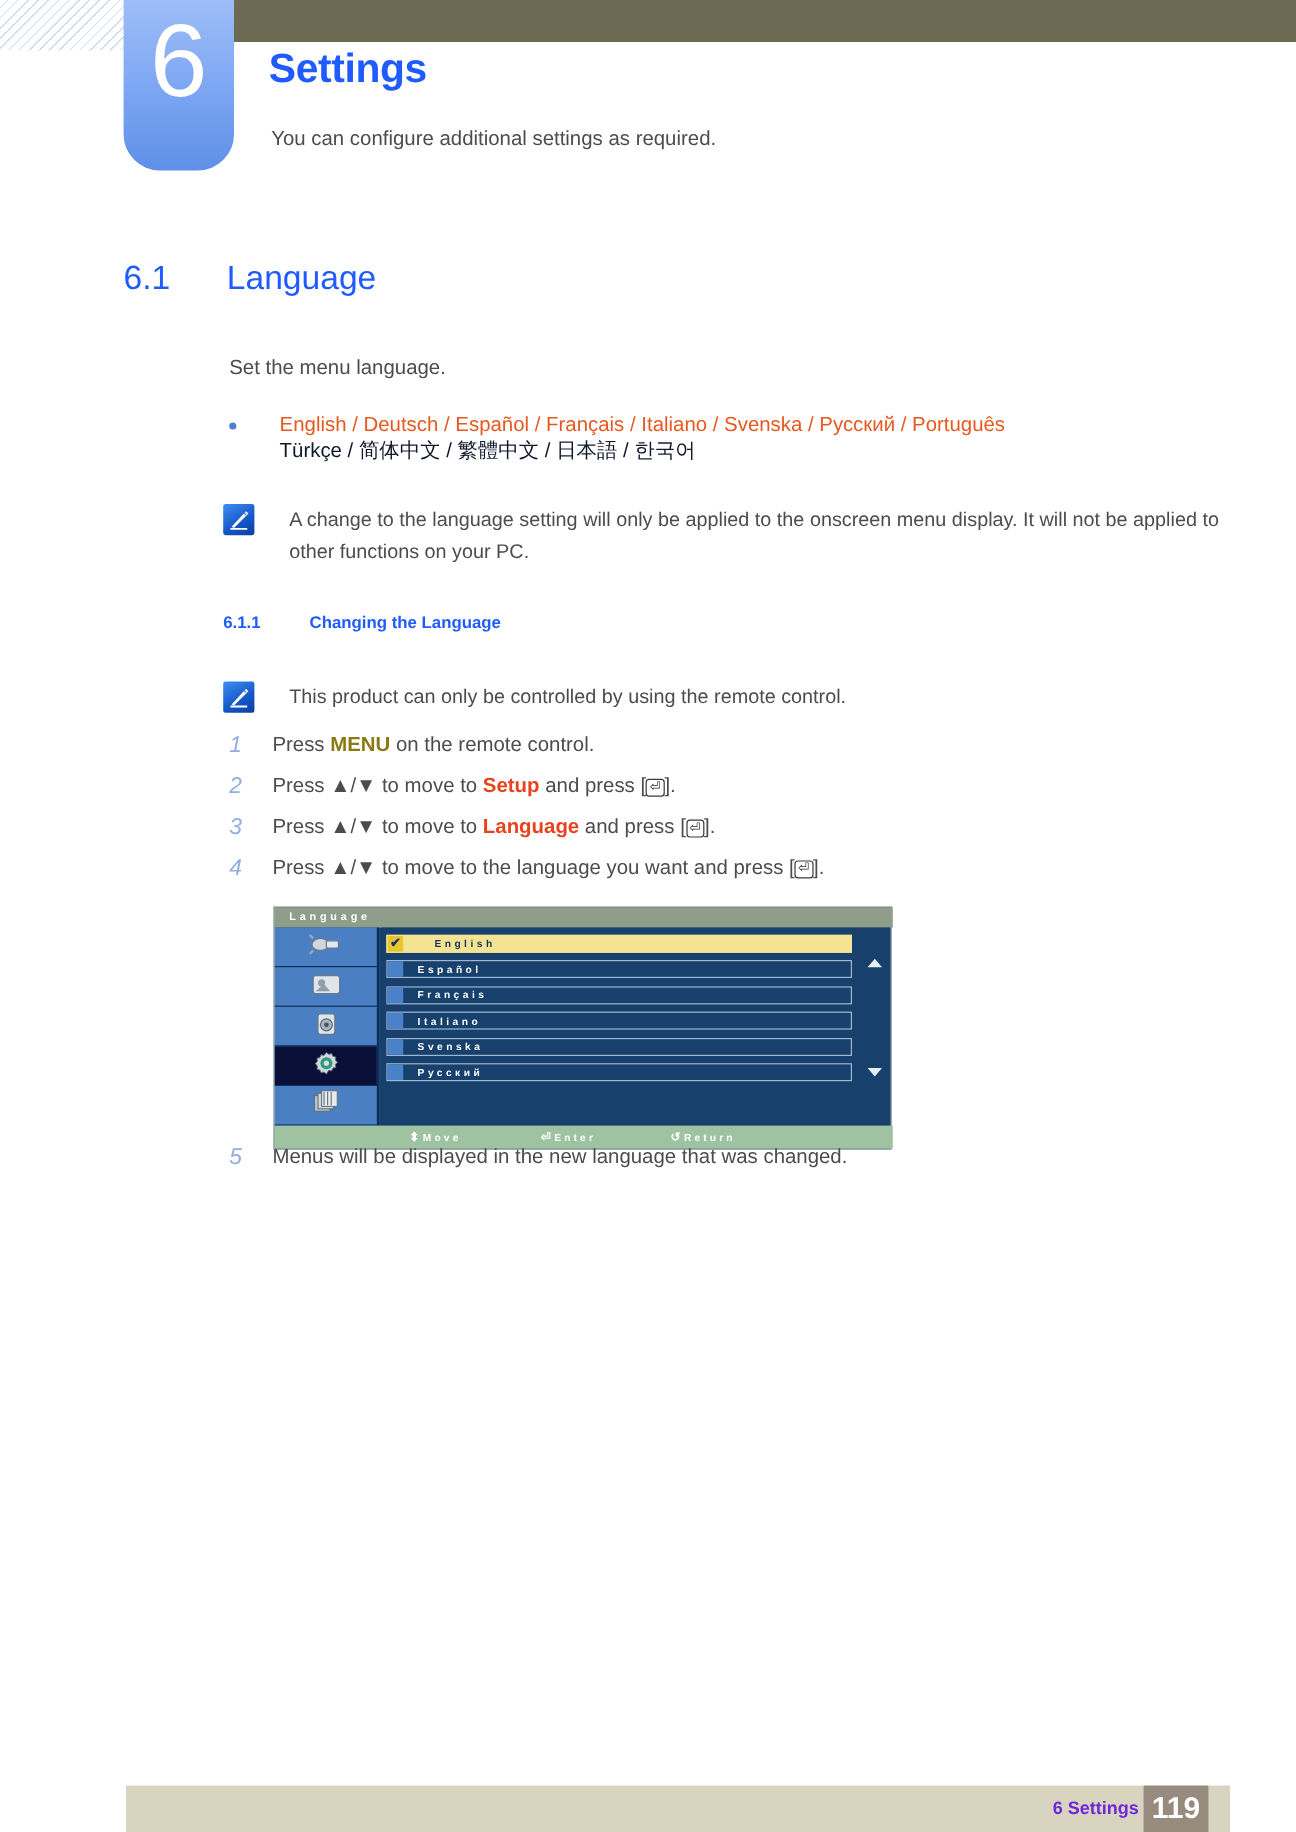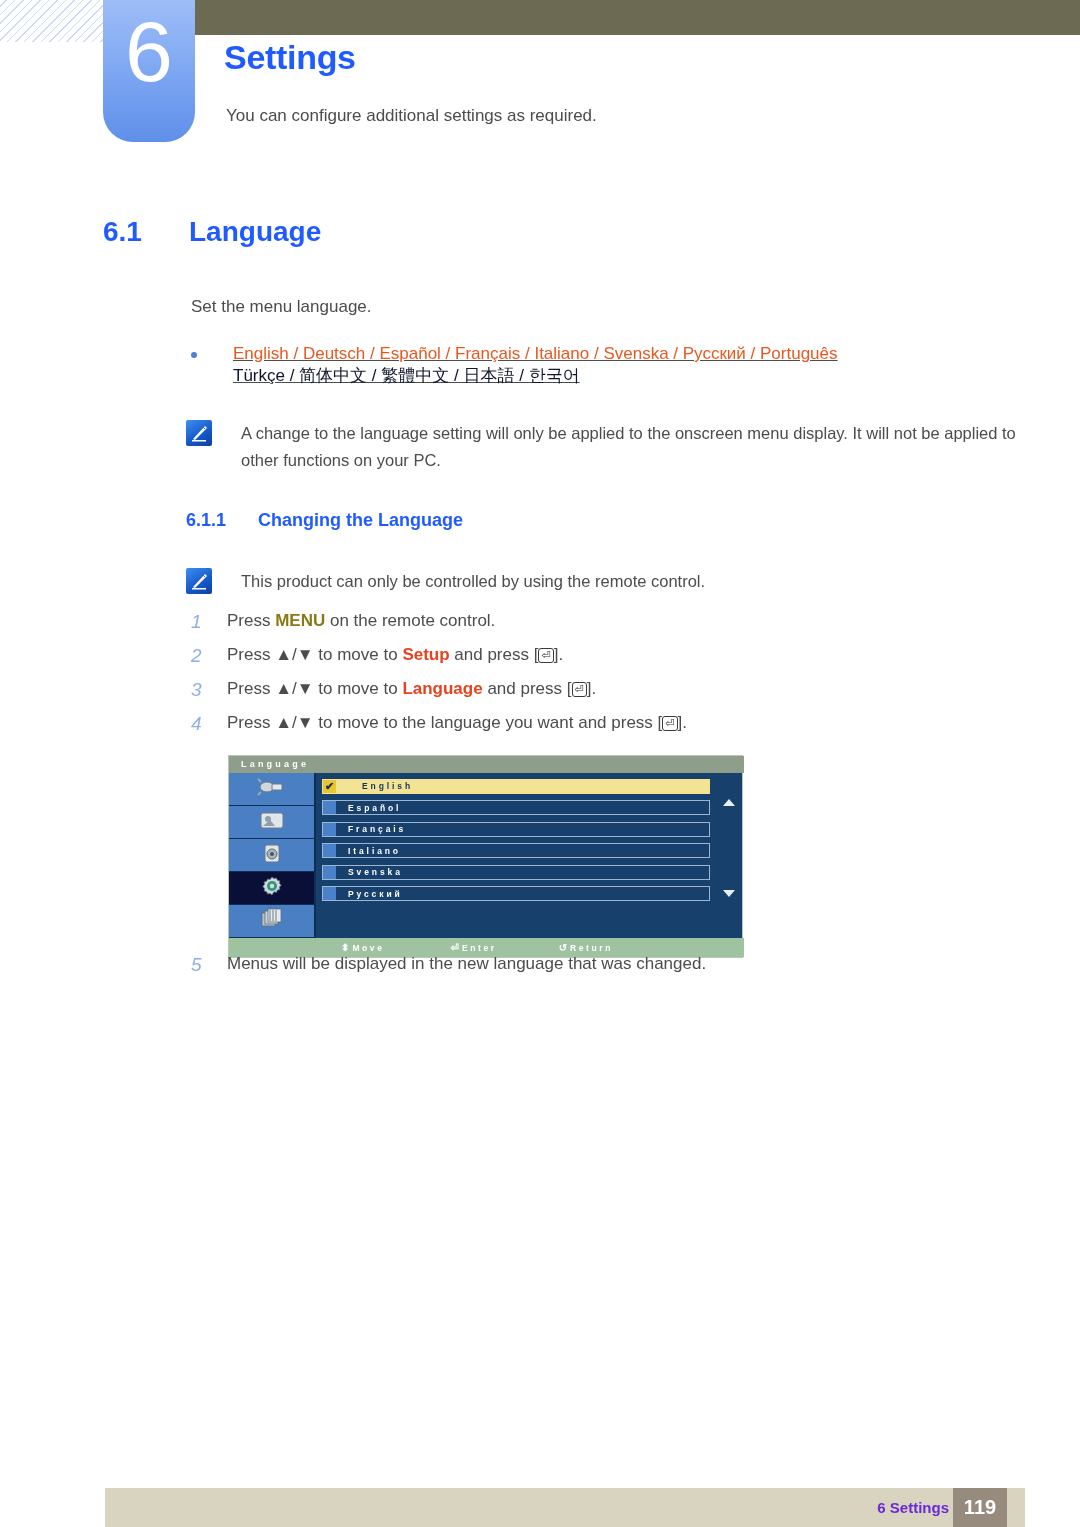--- a/index.html
+++ b/index.html
@@ -52,33 +52,33 @@
     letter-spacing: -0.3px;
   }
   #chapter-subtitle {
     position: absolute; left: 226px; top: 106px;
     font-size: 17px; color: #4c4c4c;
   }
 
   
   #section-heading {
     position: absolute; left: 103px; top: 216px;
-    font-size: 28px; font-weight: bold; color: #1f5bff;
+    font-size: 28px; font-weight: normal; color: #1f5bff;
     white-space: nowrap;
   }
   #section-heading .num { display: inline-block; width: 86px; }
 
   #set-menu-language {
     position: absolute; left: 191px; top: 297px;
     font-size: 17px; color: #4c4c4c;
   }
 
   
   #language-bullet-block {
-    position: absolute; left: 191px; top: 343px; width: 830px; text-decoration: underline;
+    position: absolute; left: 191px; top: 343px; width: 830px;
   }
   #language-bullet-block .bullet-dot {
     position: absolute; left: 0; top: 9px;
     width: 6px; height: 6px; border-radius: 50%;
     background: #4d7fd4;
   }
   #language-bullet-block .bullet-text {
     margin-left: 42px;
     font-size: 17px; line-height: 1.32;
     color: #e8581f;
@@ -99,21 +99,21 @@
     margin-left: 55px;
     font-size: 16.5px; line-height: 1.65; color: #4c4c4c;
   }
 
   #note-language { left: 186px; top: 420px; width: 835px; }
   #note-remote   { left: 186px; top: 568px; width: 700px; }
 
   
   #subsection-heading {
     position: absolute; left: 186px; top: 510px;
-    font-size: 18px; font-weight: bold; color: #1f5bff;
+    font-size: 14px; font-weight: bold; color: #1f5bff;
     white-space: nowrap;
   }
   #subsection-heading .num { display: inline-block; width: 72px; }
 
   
   #steps { position: absolute; left: 191px; top: 611px; width: 760px; }
   .step { position: relative; height: 34px; }
   .step-num {
     position: absolute; left: 0; top: 0;
     width: 22px; text-align: left;
@@ -245,21 +245,21 @@
   }
   #footer-label {
     position: absolute; right: 76px; top: 11px;
     font-size: 15px; color: #6d28d9; font-weight: bold;
   }
   #page-number {
     position: absolute; right: 18px; top: 0;
     width: 54px; height: 39px;
     background: #968b7d;
     color: #ffffff;
-    font-size: 20px; font-weight: bold;
+    font-size: 25px; font-weight: bold;
     display: flex; align-items: center; justify-content: center;
   }
 </style>
 </head>
 <body>
 
 <div id="chapter-header">
   <div id="hatch-decor"></div>
   <div id="olive-bar"></div>
   <div id="chapter-tab">

